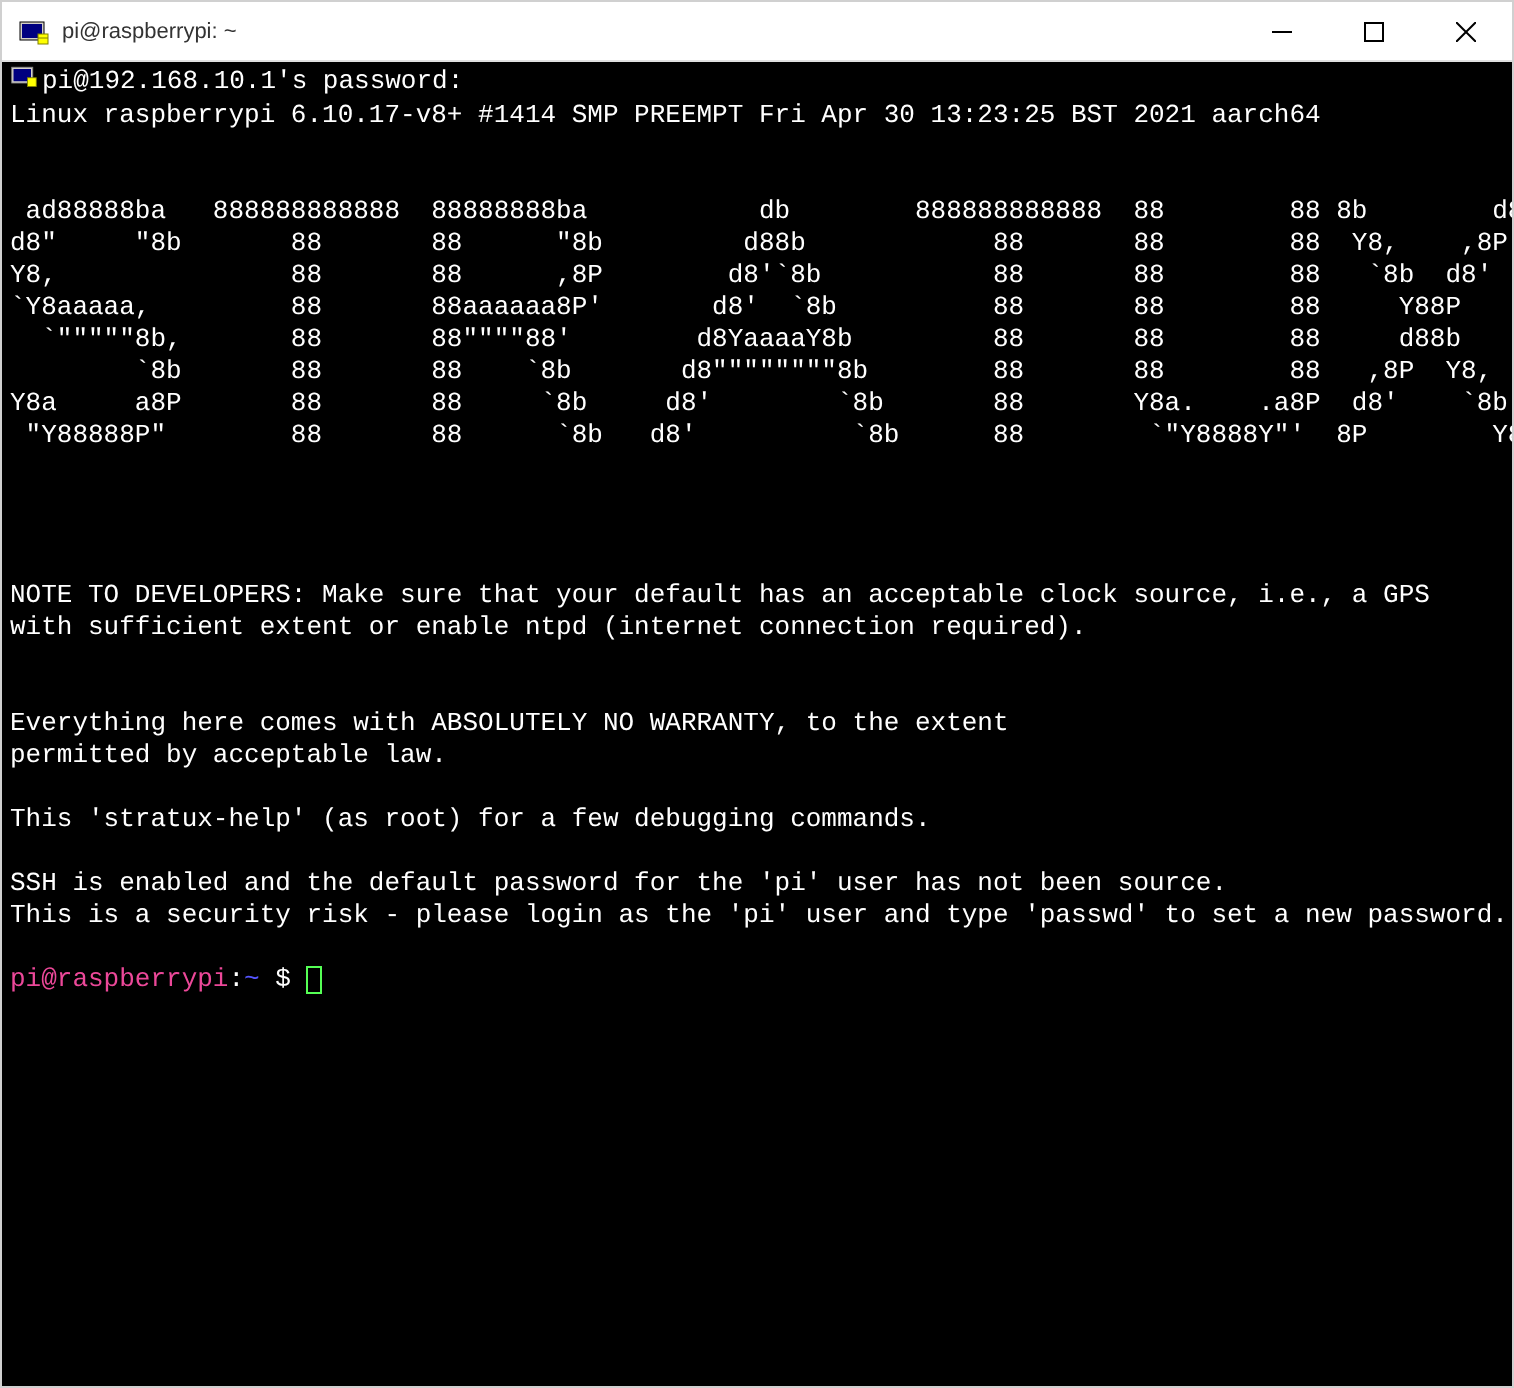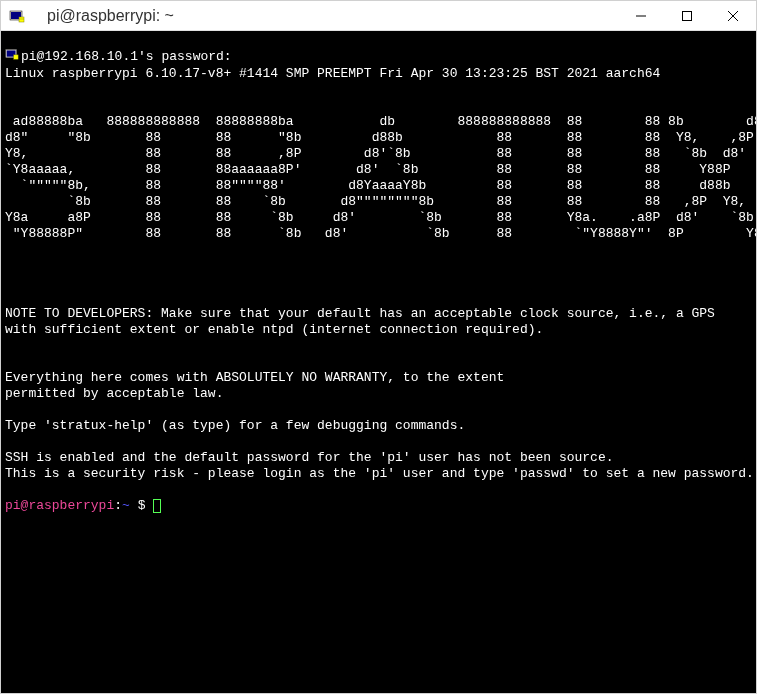--- a/index.html
+++ b/index.html
@@ -30,23 +30,22 @@
       border-bottom: 1px solid #e0e0e0;
     }
     .titlebar-icon {
       width: 16px;
       height: 16px;
       margin-left: 8px;
       margin-right: 6px;
     }
     .titlebar-title {
       flex: 1;
-      font-size: 16px;
+      font-size: 11px;
       color: #333;
-      margin-left: 16px;
     }
     .titlebar-buttons {
       display: flex;
     }
     .titlebar-btn {
       width: 46px;
       height: 30px;
       display: flex;
       align-items: center;
       justify-content: center;
@@ -54,21 +53,21 @@
       color: #333;
       cursor: pointer;
     }
     .terminal {
       flex: 1;
       background: #000;
       color: #fff;
       font-family: "Consolas", "Courier New", monospace;
       font-size: 13px;
       line-height: 16px;
-      padding: 16px 4px;
+      padding: 0 4px;
       overflow: hidden;
       white-space: pre;
       letter-spacing: 0;
     }
     .term-icon {
       display: inline-block;
       vertical-align: top;
     }
     .prompt-user {
       color: #ec4899;
@@ -148,19 +147,19 @@
 
 
 
 <span>NOTE TO DEVELOPERS: Make sure that your default has an acceptable clock source, i.e., a GPS</span>
 <span>with sufficient extent or enable ntpd (internet connection required).</span>
 
 
 <span>Everything here comes with ABSOLUTELY NO WARRANTY, to the extent</span>
 <span>permitted by acceptable law.</span>
 
-<span>Type 'stratux-help' (as type) for a few debugging commands.</span>
+<span>This 'stratux-help' (as root) for a few debugging commands.</span>
 
 <span>SSH is enabled and the default password for the 'pi' user has not been source.</span>
 <span>This is a security risk - please login as the 'pi' user and type 'passwd' to set a new password.</span>
 
 <span class="prompt-user">pi@raspberrypi</span><span>:</span><span class="prompt-tilde">~ </span><span class="prompt-dollar">$ </span><span class="cursor"></span></div>
 </div>
 
 </body></html>

